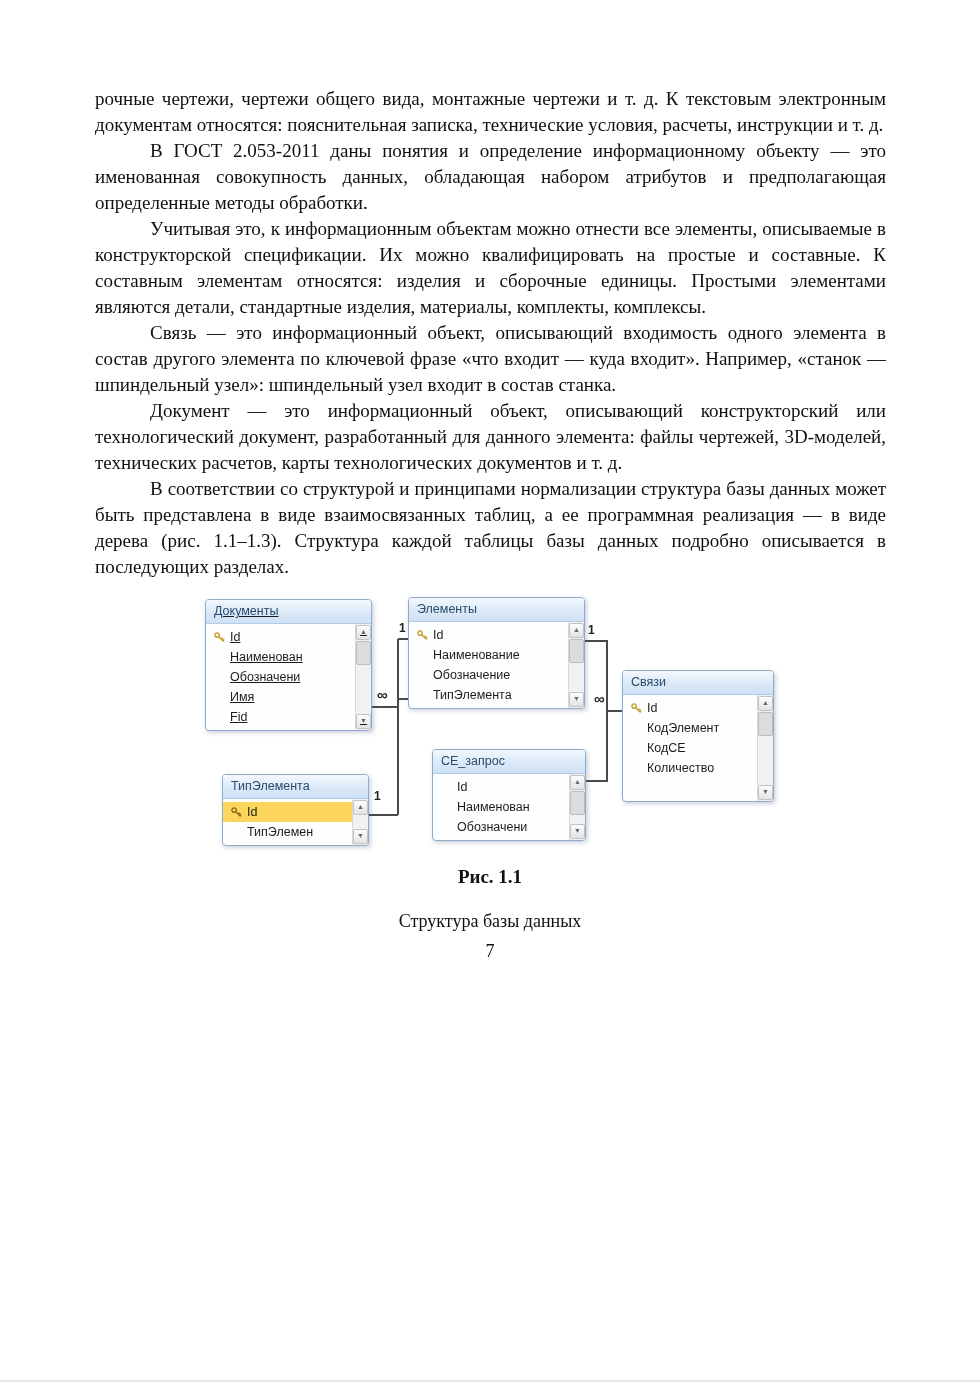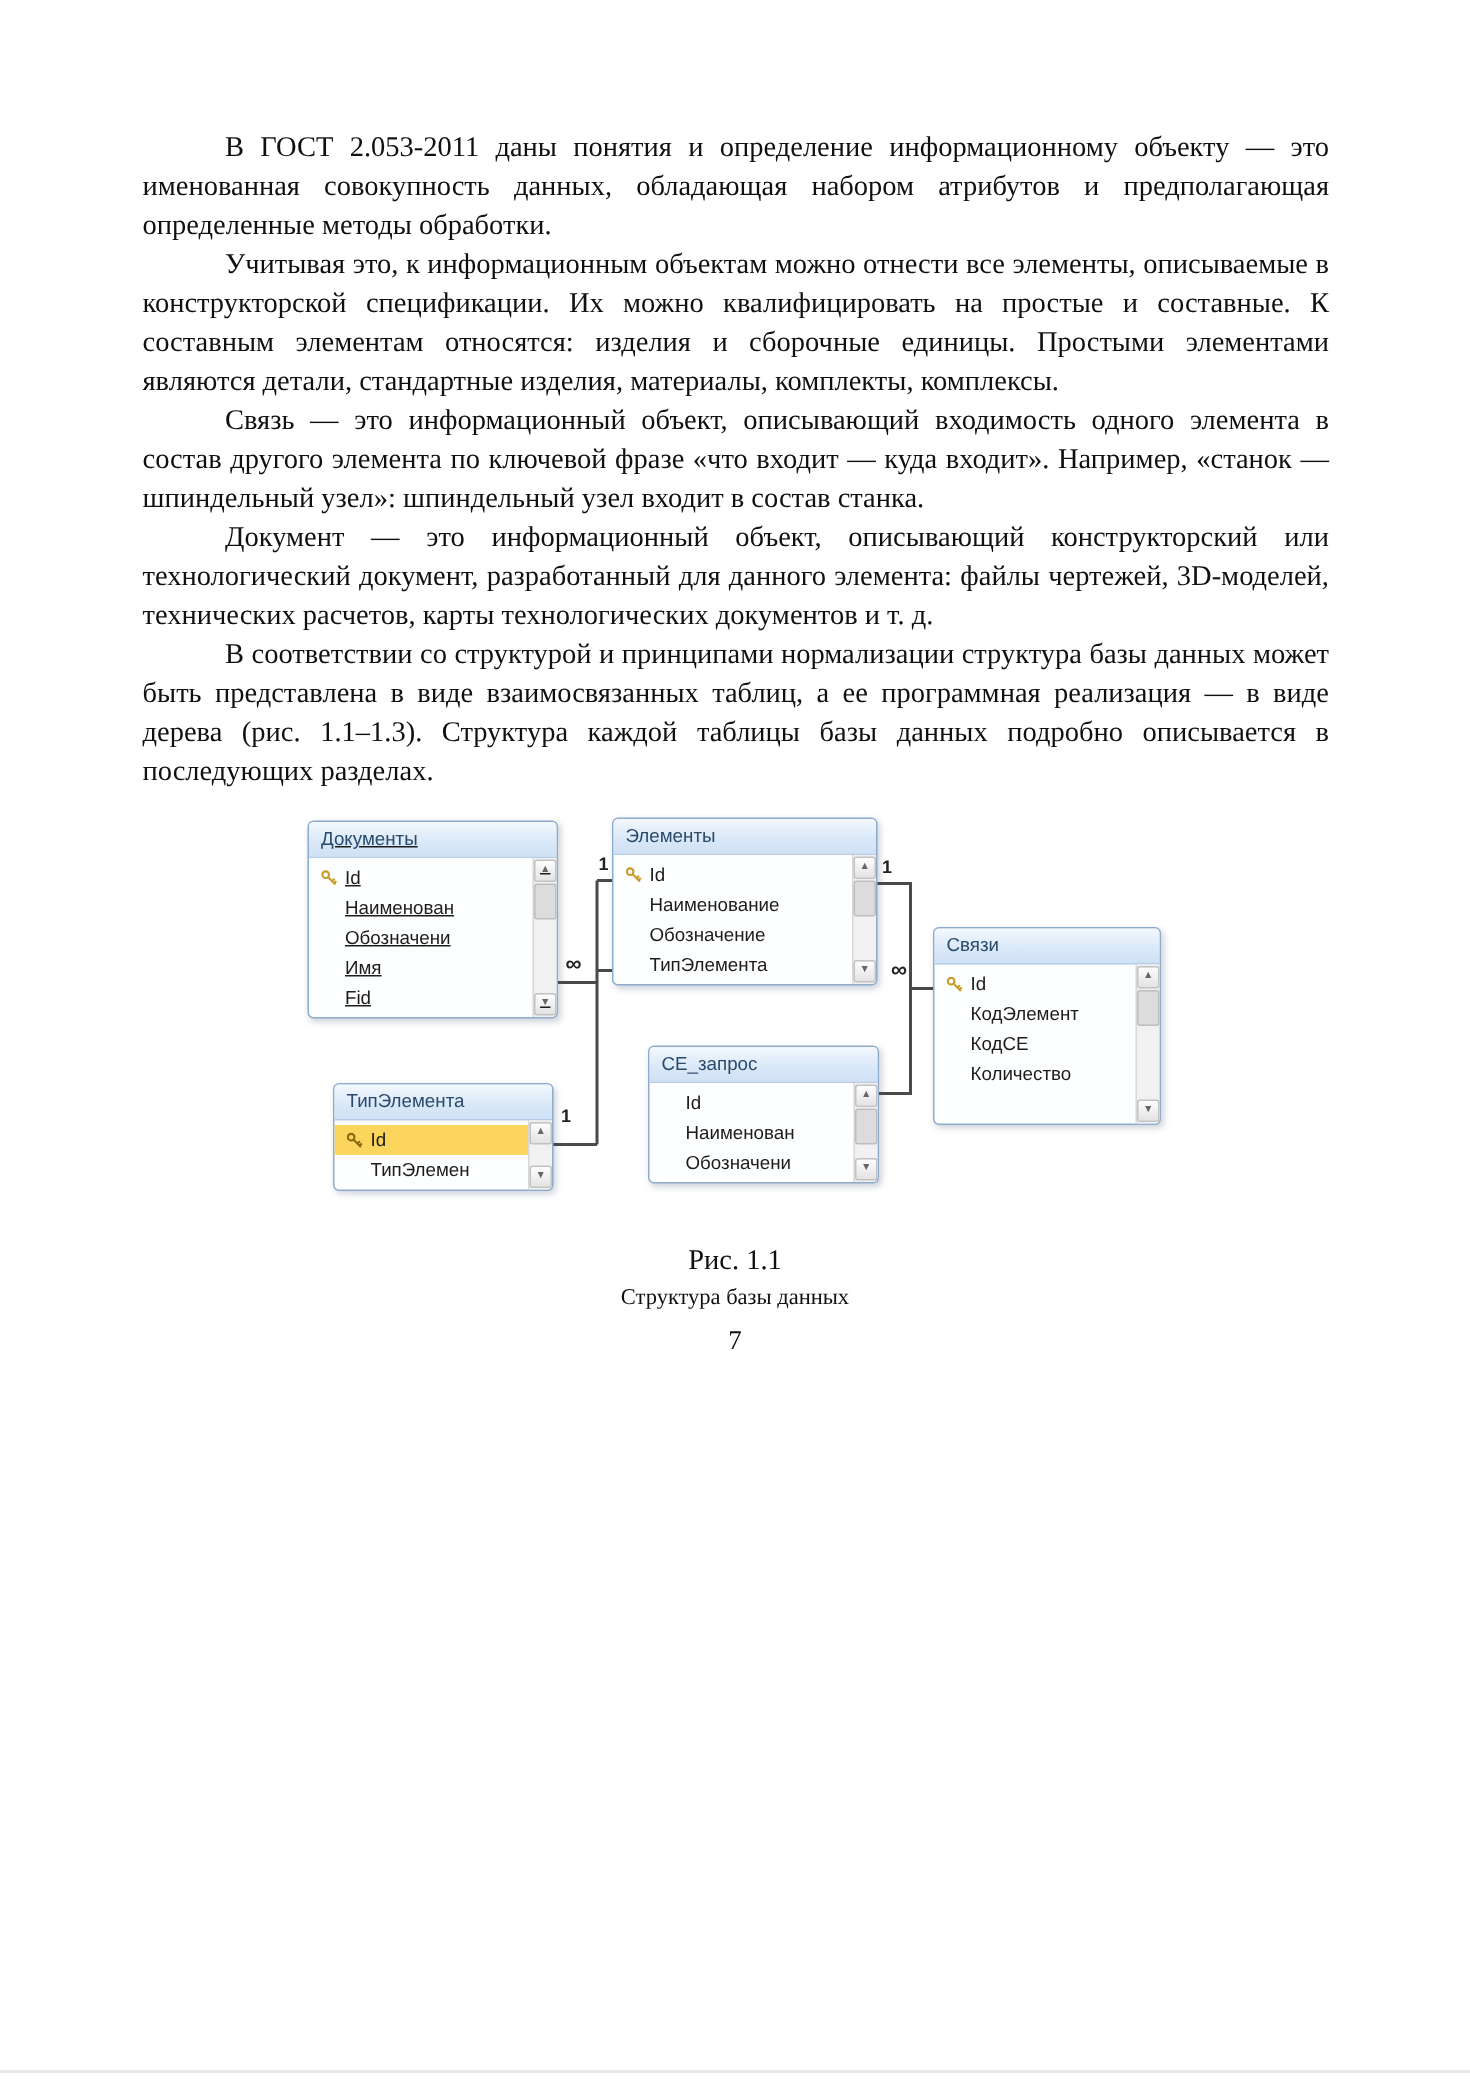--- a/index.html
+++ b/index.html
@@ -47,29 +47,30 @@
   .sspace{flex:1;}
 
   .conn{position:absolute;background:#4a4a4a;}
   .conn-label{
     position:absolute;font-family:"Liberation Sans","DejaVu Sans",sans-serif;
     font-weight:bold;color:#222;
   }
   .lbl-one{font-size:12px;}
   .lbl-many{font-size:15px;line-height:10px;}
 
-  .fig-caption{margin-top:16px;text-align:center;font-weight:normal;font-size:19px;}
-  .fig-subcaption{margin-top:5px;text-align:center;font-size:15px;}
+  .fig-caption{text-align:center;font-weight:bold;font-size:19px;}
+  .fig-subcaption{margin-top:23px;text-align:center;font-size:18px;}
   .page-number{margin-top:9px;text-align:center;font-size:18px;}
   .scan-line{position:absolute;left:0;right:0;bottom:4px;height:2px;background:#e9e9e9;}
 </style>
 </head>
 <body>
 
 <div class="text-block">
+  <p class="noindent">рочные чертежи, чертежи общего вида, монтажные чертежи и т. д. К текстовым электронным документам относятся: пояснительная записка, технические условия, расчеты, инструкции и т. д.</p>
   <p>В ГОСТ 2.053-2011 даны понятия и определение информационному объекту — это именованная совокупность данных, обладающая набором атрибутов и предполагающая определенные методы обработки.</p>
   <p>Учитывая это, к информационным объектам можно отнести все элементы, описываемые в конструкторской спецификации. Их можно квалифицировать на простые и составные. К составным элементам относятся: изделия и сборочные единицы. Простыми элементами являются детали, стандартные изделия, материалы, комплекты, комплексы.</p>
   <p>Связь — это информационный объект, описывающий входимость одного элемента в состав другого элемента по ключевой фразе «что входит — куда входит». Например, «станок — шпиндельный узел»: шпиндельный узел входит в состав станка.</p>
   <p>Документ — это информационный объект, описывающий конструкторский или технологический документ, разработанный для данного элемента: файлы чертежей, 3D-моделей, технических расчетов, карты технологических документов и т. д.</p>
   <p>В соответствии со структурой и принципами нормализации структура базы данных может быть представлена в виде взаимосвязанных таблиц, а ее программная реализация — в виде дерева (рис. 1.1–1.3). Структура каждой таблицы базы данных подробно описывается в последующих разделах.</p>
 </div>
 
 <div class="figure">
 
   <div class="conn" style="left:370px;top:112px;width:28px;height:2px;"></div>

